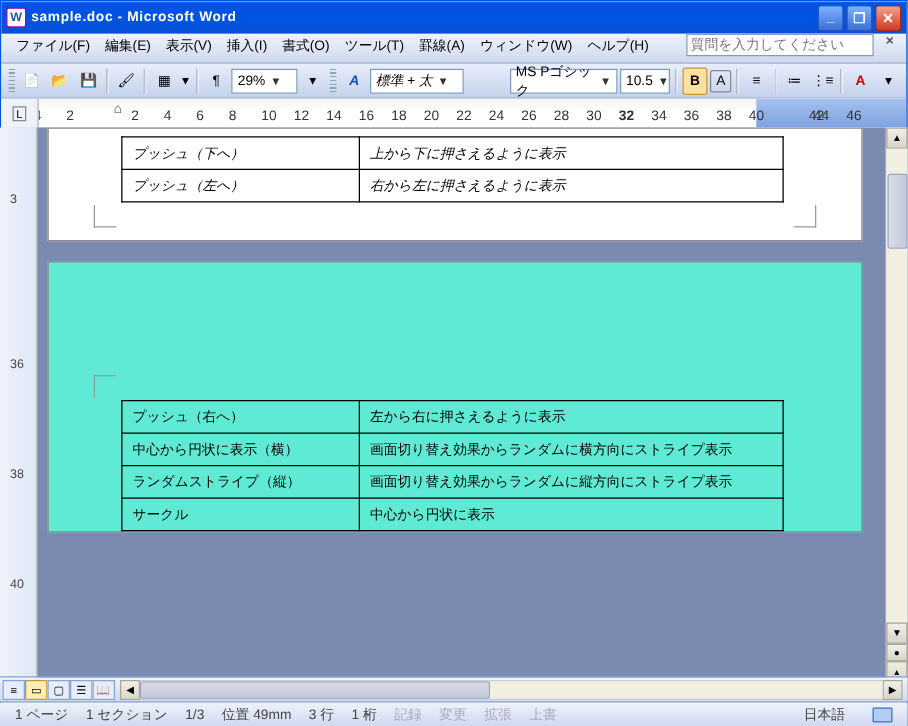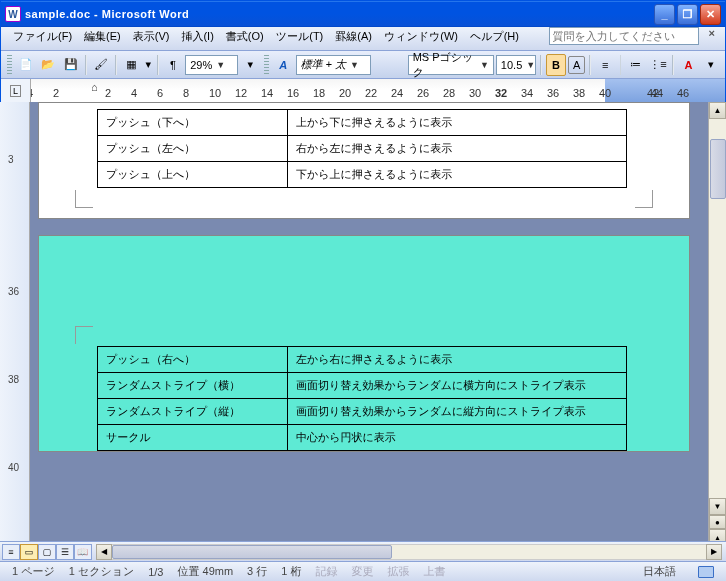--- a/index.html
+++ b/index.html
@@ -40,21 +40,21 @@
 .docarea { position: absolute; top: 102px; left: 0; right: 0; bottom: 20px; display: flex; }
 .vruler { width: 30px; background: linear-gradient(to right, #eef3fb, #dfe8f7); border-right: 1px solid #aaa; position: relative; }
 .vnum { position: absolute; left: 8px; font-size: 10px; color: #444; writing-mode: horizontal-tb; }
 .doccanvas { flex: 1; background: #7a8ab0; overflow: hidden; position: relative; }
 .vscroll { width: 18px; background: #e9e7da; border-left: 1px solid #aaa; display: flex; flex-direction: column; }
 .sbtn { height: 17px; background: linear-gradient(to bottom, #f2f0e6, #d8d6c9); border: 1px solid #aca899; display: flex; align-items: center; justify-content: center; font-size: 8px; cursor: pointer; }
 .strack { flex: 1; background: #f1efe2; }
 .sthumb { width: 16px; height: 60px; background: linear-gradient(to right, #d8dbe6, #c3c9dc); border: 1px solid #98a5c5; margin: 20px auto 0; border-radius: 2px; }
 
 .page { background: #fff; border: 1px solid #888; margin: 0 18px 16px 8px; position: relative; }
-.pagecrop { position: relative; padding: 6px 18px 30px 58px; }
+.pagecrop { position: relative; padding: 6px 18px 30px 58px; font-style: italic; }
 .corner-bl { position: absolute; left: 36px; bottom: 10px; width: 18px; height: 18px; border-left: 1px solid #999; border-bottom: 1px solid #999; }
 .corner-br { position: absolute; right: 36px; bottom: 10px; width: 18px; height: 18px; border-right: 1px solid #999; border-bottom: 1px solid #999; }
 .page2 { background: #5eead4; border: 1px solid #888; margin: 0 18px 0 8px; padding: 110px 32px 0 58px; position: relative; }
 .corner-tl { position: absolute; left: 36px; top: 90px; width: 18px; height: 18px; border-left: 1px solid #999; border-top: 1px solid #999; }
 table.doc { border-collapse: collapse; width: 530px; }
 table.doc td { border: 1px solid #000; padding: 5px 8px; font-size: 11px; }
 table.doc td:first-child { width: 190px; }
 
 
 .statusbar { position: absolute; bottom: 0; left: 0; right: 0; height: 20px; background: linear-gradient(to bottom, #eef3fb, #cfd9ef); display: flex; align-items: center; font-size: 11px; border-top: 1px solid #8ba3d7; }
@@ -195,40 +195,36 @@
         <table class="doc">
             <tbody id="tb1">
               <tr>
                 <td>プッシュ（下へ）</td>
                 <td>上から下に押さえるように表示</td>
               </tr>
               <tr>
                 <td>プッシュ（左へ）</td>
                 <td>右から左に押さえるように表示</td>
               </tr>
-              <tr>
-                <td>プッシュ（上へ）</td>
-                <td>下から上に押さえるように表示</td>
-              </tr>
             </tbody>
           </table>
       </div>
       <div class="corner-bl"></div>
       <div class="corner-br"></div>
     </div>
     <div class="page2">
       <div class="corner-tl"></div>
       <table class="doc">
           <tbody id="tb2">
             <tr>
               <td>プッシュ（右へ）</td>
               <td>左から右に押さえるように表示</td>
             </tr>
             <tr>
-              <td>ランダムストライプ（横）</td>
+              <td>中心から円状に表示（横）</td>
               <td>画面切り替え効果からランダムに横方向にストライプ表示</td>
             </tr>
             <tr>
               <td>ランダムストライプ（縦）</td>
               <td>画面切り替え効果からランダムに縦方向にストライプ表示</td>
             </tr>
             <tr>
               <td>サークル</td>
               <td>中心から円状に表示</td>
             </tr>

